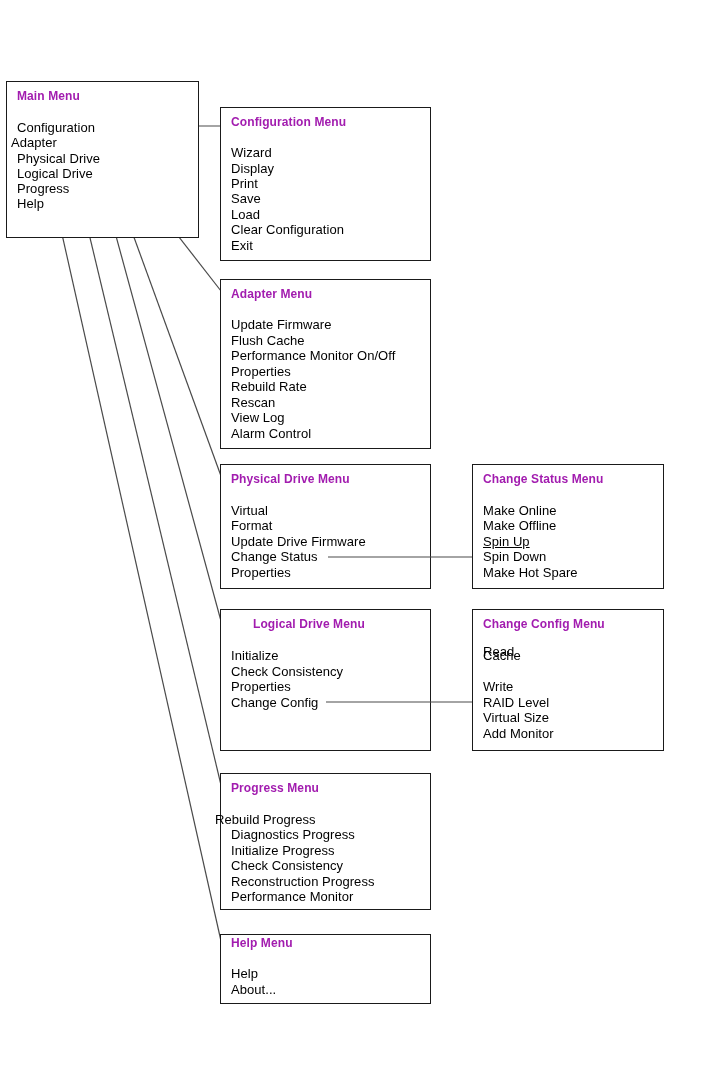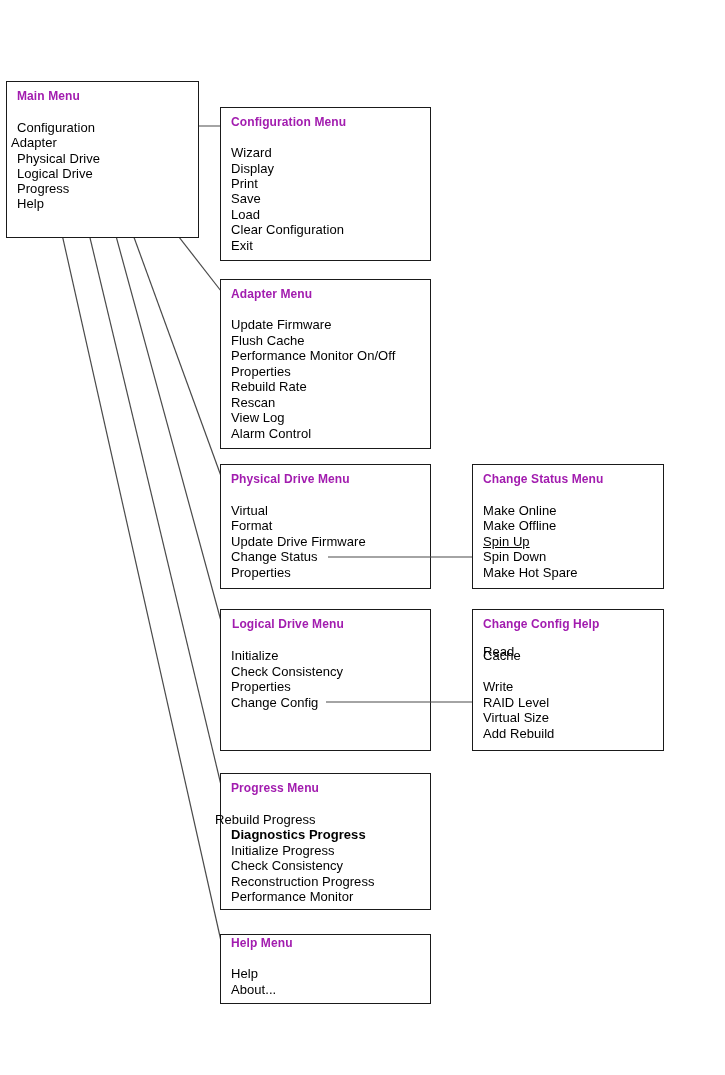--- a/index.html
+++ b/index.html
@@ -142,37 +142,37 @@
     <div class="menu-item" style="left:231px; top:549px;">Change Status</div>
     <div class="menu-item" style="left:231px; top:565px;">Properties</div>
 
     <div class="menu-title" style="left:483px; top:472px;">Change Status  Menu</div>
     <div class="menu-item" style="left:483px; top:503px;">Make Online</div>
     <div class="menu-item" style="left:483px; top:518px;">Make Offline</div>
     <div class="menu-item" style="left:483px; top:534px;text-decoration:underline;">Spin Up</div>
     <div class="menu-item" style="left:483px; top:549px;">Spin Down</div>
     <div class="menu-item" style="left:483px; top:565px;">Make Hot Spare</div>
 
-    <div class="menu-title" style="left:232px; top:617px;">Logical Drive Menu</div>
+    <div class="menu-title" style="left:220px; top:617px;padding-left:33px;">Logical Drive Menu</div>
     <div class="menu-item" style="left:231px; top:648px;">Initialize</div>
     <div class="menu-item" style="left:231px; top:664px;">Check Consistency</div>
     <div class="menu-item" style="left:231px; top:679px;">Properties</div>
     <div class="menu-item" style="left:231px; top:695px;">Change Config</div>
 
-    <div class="menu-title" style="left:483px; top:617px;">Change Config Help</div>
+    <div class="menu-title" style="left:483px; top:617px;">Change Config Menu</div>
     <div class="menu-item" style="left:483px; top:648px;">Cache</div>
     <div class="menu-item" style="left:483px; top:644px;">Read</div>
     <div class="menu-item" style="left:483px; top:679px;">Write</div>
     <div class="menu-item" style="left:483px; top:695px;">RAID Level</div>
     <div class="menu-item" style="left:483px; top:710px;">Virtual Size</div>
-    <div class="menu-item" style="left:483px; top:726px;">Add Rebuild</div>
+    <div class="menu-item" style="left:483px; top:726px;">Add Monitor</div>
 
     <div class="menu-title" style="left:231px; top:781px;">Progress  Menu</div>
     <div class="menu-item" style="left:215px; top:812px;">Rebuild Progress</div>
-    <div class="menu-item" style="left:231px; top:827px;font-weight:bold;">Diagnostics Progress</div>
+    <div class="menu-item" style="left:231px; top:827px;">Diagnostics Progress</div>
     <div class="menu-item" style="left:231px; top:843px;">Initialize Progress</div>
     <div class="menu-item" style="left:231px; top:858px;">Check Consistency</div>
     <div class="menu-item" style="left:231px; top:874px;">Reconstruction Progress</div>
     <div class="menu-item" style="left:231px; top:889px;">Performance Monitor</div>
 
     <div class="menu-title" style="left:231px; top:936px;">Help Menu</div>
     <div class="menu-item" style="left:231px; top:966px;">Help</div>
     <div class="menu-item" style="left:231px; top:982px;">About...</div>
 
   </div>

